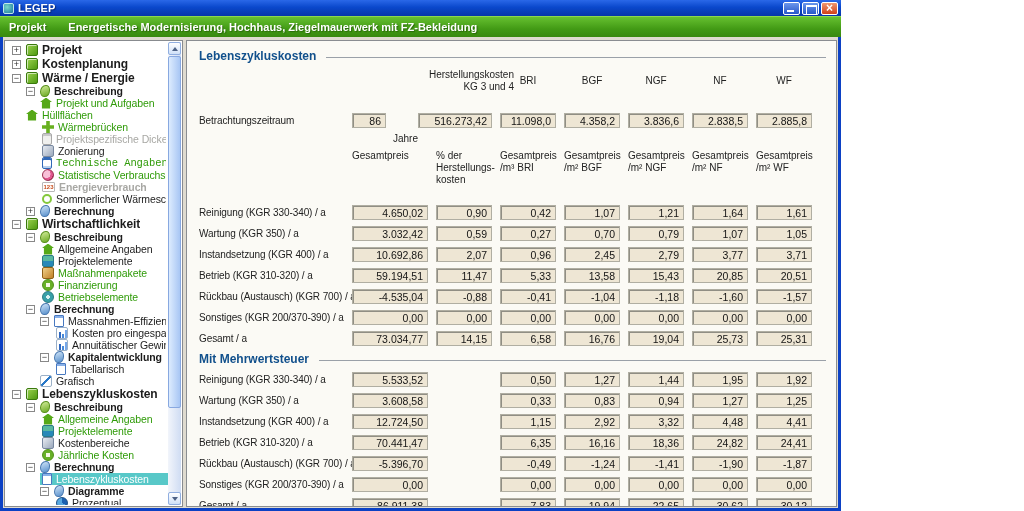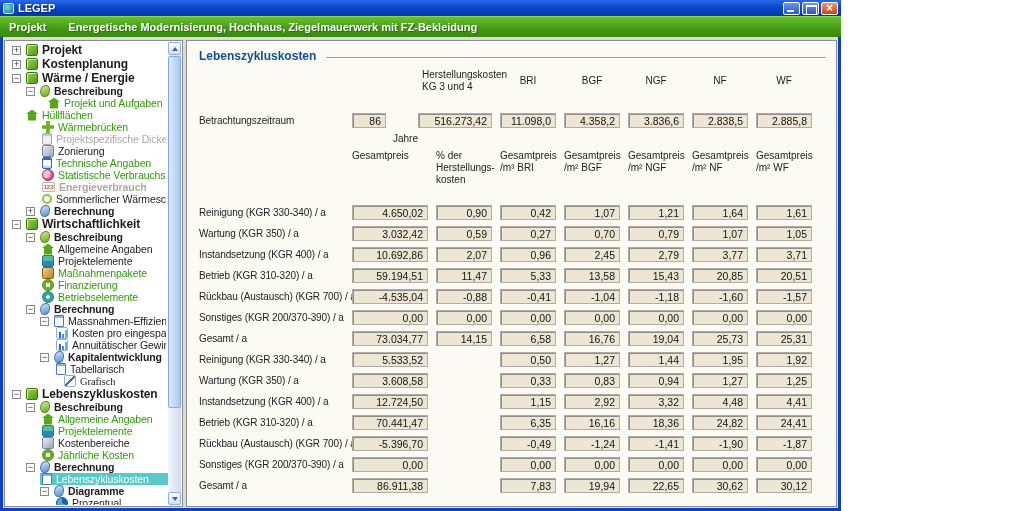--- a/index.html
+++ b/index.html
@@ -95,21 +95,21 @@
   .sec-title { color:#11508c; font-weight:bold; font-size:12px; white-space:nowrap; }
   .sec-rule { flex:1; height:1px; background:#9aa0a8; margin-top:2px; }
 
   .grid { display:grid; grid-template-columns:145px 76px 56px 56px 56px 56px 56px 56px;
           column-gap:8px; align-items:center; margin-bottom:6px; }
   .lbl { font-size:10px; letter-spacing:-0.1px; color:#222; white-space:nowrap; }
   .field { background:#eee6d4; border:1px solid #b0aea2; box-shadow:inset 1px 1px 0 #908e84;
            font-size:10.5px; color:#141414; text-align:right; padding:0 4px; height:15px; line-height:14px; }
   .hdr { font-size:10px; color:#222; white-space:pre-line; line-height:1.2; }
   .hdr-c { text-align:center; }
-  .hdr-herst { position:relative; left:-14px; width:92px; }
+  .hdr-herst { position:relative; left:-14px; width:92px;text-align:right; }
   .sub { font-size:10px; color:#222; white-space:pre-line; line-height:1.18; }
   .f-years { width:34px; }
   .f-herst { width:74px; justify-self:end; }
   .period-g { display:flex; align-items:center; gap:7px; }
   .unit { font-size:10px; color:#222;margin-top:36px; }
   .hdr-row { margin-bottom:4px; }
   .sub-row { margin-bottom:20px; align-items:start; }
 </style>
 </head>
 <body>
@@ -156,21 +156,21 @@
               <span class="tlbl c-black">Wärme / Energie</span>
             </span>
           </div>
           <div class="trow t-sec" style="padding-left: 20px;">
             <span class="exp">−</span>
             <span class="tbody">
               <span class="ic ic-leafg"></span>
               <span class="tlbl c-black">Beschreibung</span>
             </span>
           </div>
-          <div class="trow t-item" style="padding-left: 40px;">
+          <div class="trow t-item" style="padding-left: 32px;">
             <span class="tbody">
               <span class="ic ic-house"></span>
               <span class="tlbl c-green">Projekt und Aufgaben</span>
             </span>
           </div>
           <div class="trow t-item" style="padding-left: 18px;">
             <span class="tbody">
               <span class="ic ic-house"></span>
               <span class="tlbl c-green">Hüllflächen</span>
             </span>
@@ -186,21 +186,21 @@
               <span class="ic ic-docg"></span>
               <span class="tlbl c-gray">Projektspezifische Dicken</span>
             </span>
           </div>
           <div class="trow t-item" style="padding-left: 34px;">
             <span class="tbody">
               <span class="ic ic-cube"></span>
               <span class="tlbl c-black">Zonierung</span>
             </span>
           </div>
-          <div class="trow t-item" style="padding-left: 34px;">
+          <div class="trow t-item" style="padding-left: 34px; font-family: Liberation Mono, monospace;">
             <span class="tbody">
               <span class="ic ic-clip"></span>
               <span class="tlbl c-green">Technische Angaben</span>
             </span>
           </div>
           <div class="trow t-item" style="padding-left: 34px;">
             <span class="tbody">
               <span class="ic ic-stats"></span>
               <span class="tlbl c-green">Statistische Verbrauchsdaten</span>
             </span>
@@ -300,21 +300,21 @@
               <span class="ic ic-leafb"></span>
               <span class="tlbl c-black">Kapitalentwicklung</span>
             </span>
           </div>
           <div class="trow t-item" style="padding-left: 48px;">
             <span class="tbody">
               <span class="ic ic-page"></span>
               <span class="tlbl c-black">Tabellarisch</span>
             </span>
           </div>
-          <div class="trow t-item" style="padding-left: 56px; font-family: Liberation Serif, serif;">
+          <div class="trow t-item" style="padding-left: 32px;">
             <span class="tbody">
               <span class="ic ic-line"></span>
               <span class="tlbl c-black">Grafisch</span>
             </span>
           </div>
           <div class="trow t-top" style="padding-left: 6px;">
             <span class="exp">−</span>
             <span class="tbody">
               <span class="ic ic-gsq"></span>
               <span class="tlbl c-black">Lebenszykluskosten</span>
@@ -502,20 +502,24 @@
             <span class="field">73.034,77</span>
             <span class="field">14,15</span>
             <span class="field">6,58</span>
             <span class="field">16,76</span>
             <span class="field">19,04</span>
             <span class="field">25,73</span>
             <span class="field">25,31</span>
           </div>
         </div>
 
+      <div class="sec-head">
+        <span class="sec-title">Mit Mehrwertsteuer</span>
+        <span class="sec-rule"></span>
+      </div>
       <div id="rows-1">
           <div class="grid">
             <span class="lbl">Reinigung (KGR 330-340) / a</span>
             <span class="field">5.533,52</span>
             <span></span>
             <span class="field">0,50</span>
             <span class="field">1,27</span>
             <span class="field">1,44</span>
             <span class="field">1,95</span>
             <span class="field">1,92</span>

